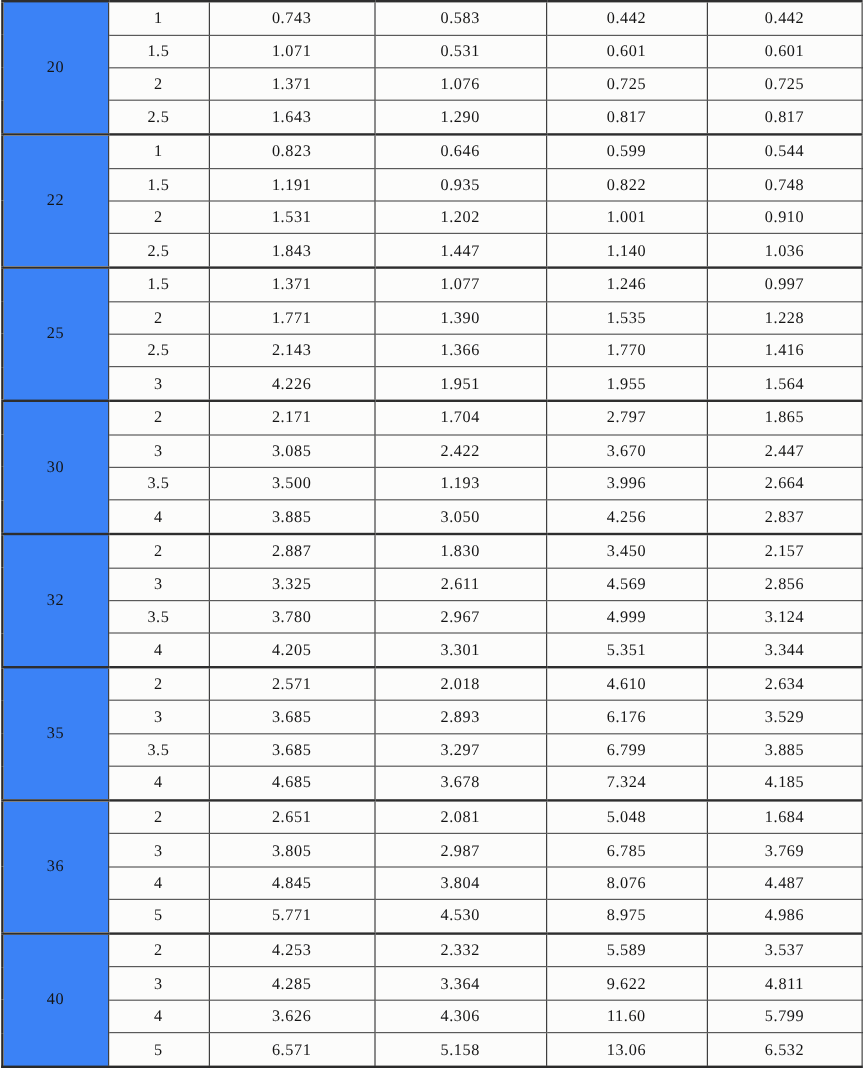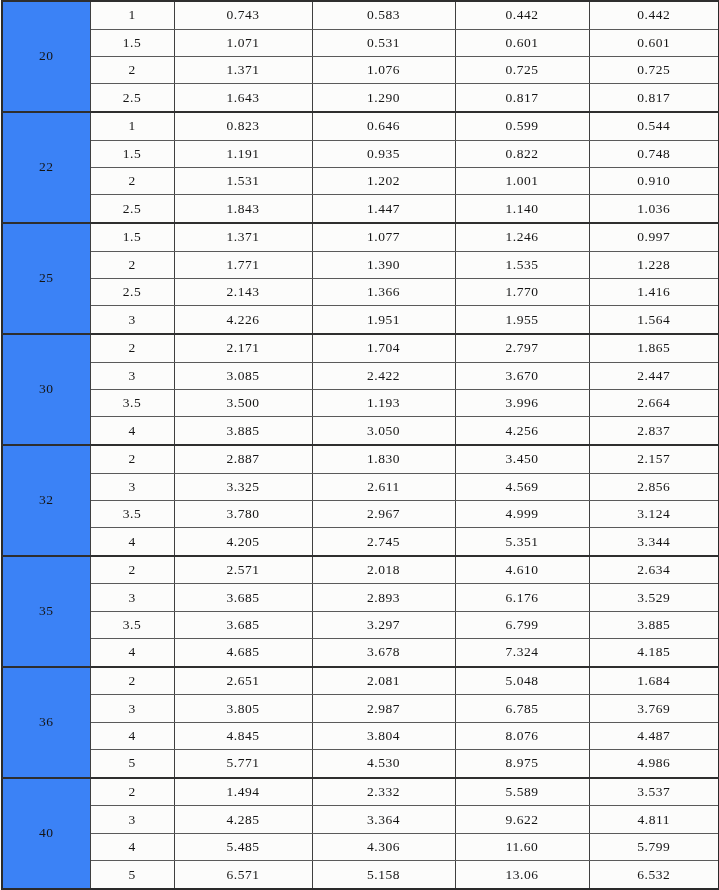--- a/index.html
+++ b/index.html
@@ -196,21 +196,21 @@
         <tr>
           <td class="size-cell">3.5</td>
           <td class="value-cell">3.780</td>
           <td class="value-cell">2.967</td>
           <td class="value-cell">4.999</td>
           <td class="value-cell">3.124</td>
         </tr>
         <tr>
           <td class="size-cell">4</td>
           <td class="value-cell">4.205</td>
-          <td class="value-cell">2.745</td>
+          <td class="value-cell">3.301</td>
           <td class="value-cell">5.351</td>
           <td class="value-cell">3.344</td>
         </tr>
         <tr class="group-start">
           <td class="group-cell" rowspan="4">35</td>
           <td class="size-cell">2</td>
           <td class="value-cell">2.571</td>
           <td class="value-cell">2.018</td>
           <td class="value-cell">4.610</td>
           <td class="value-cell">2.634</td>
@@ -261,35 +261,35 @@
         <tr>
           <td class="size-cell">5</td>
           <td class="value-cell">5.771</td>
           <td class="value-cell">4.530</td>
           <td class="value-cell">8.975</td>
           <td class="value-cell">4.986</td>
         </tr>
         <tr class="group-start">
           <td class="group-cell" rowspan="4">40</td>
           <td class="size-cell">2</td>
-          <td class="value-cell">1.494</td>
+          <td class="value-cell">4.253</td>
           <td class="value-cell">2.332</td>
           <td class="value-cell">5.589</td>
           <td class="value-cell">3.537</td>
         </tr>
         <tr>
           <td class="size-cell">3</td>
           <td class="value-cell">4.285</td>
           <td class="value-cell">3.364</td>
           <td class="value-cell">9.622</td>
           <td class="value-cell">4.811</td>
         </tr>
         <tr>
           <td class="size-cell">4</td>
-          <td class="value-cell">5.485</td>
+          <td class="value-cell">3.626</td>
           <td class="value-cell">4.306</td>
           <td class="value-cell">11.60</td>
           <td class="value-cell">5.799</td>
         </tr>
         <tr>
           <td class="size-cell">5</td>
           <td class="value-cell">6.571</td>
           <td class="value-cell">5.158</td>
           <td class="value-cell">13.06</td>
           <td class="value-cell">6.532</td>

